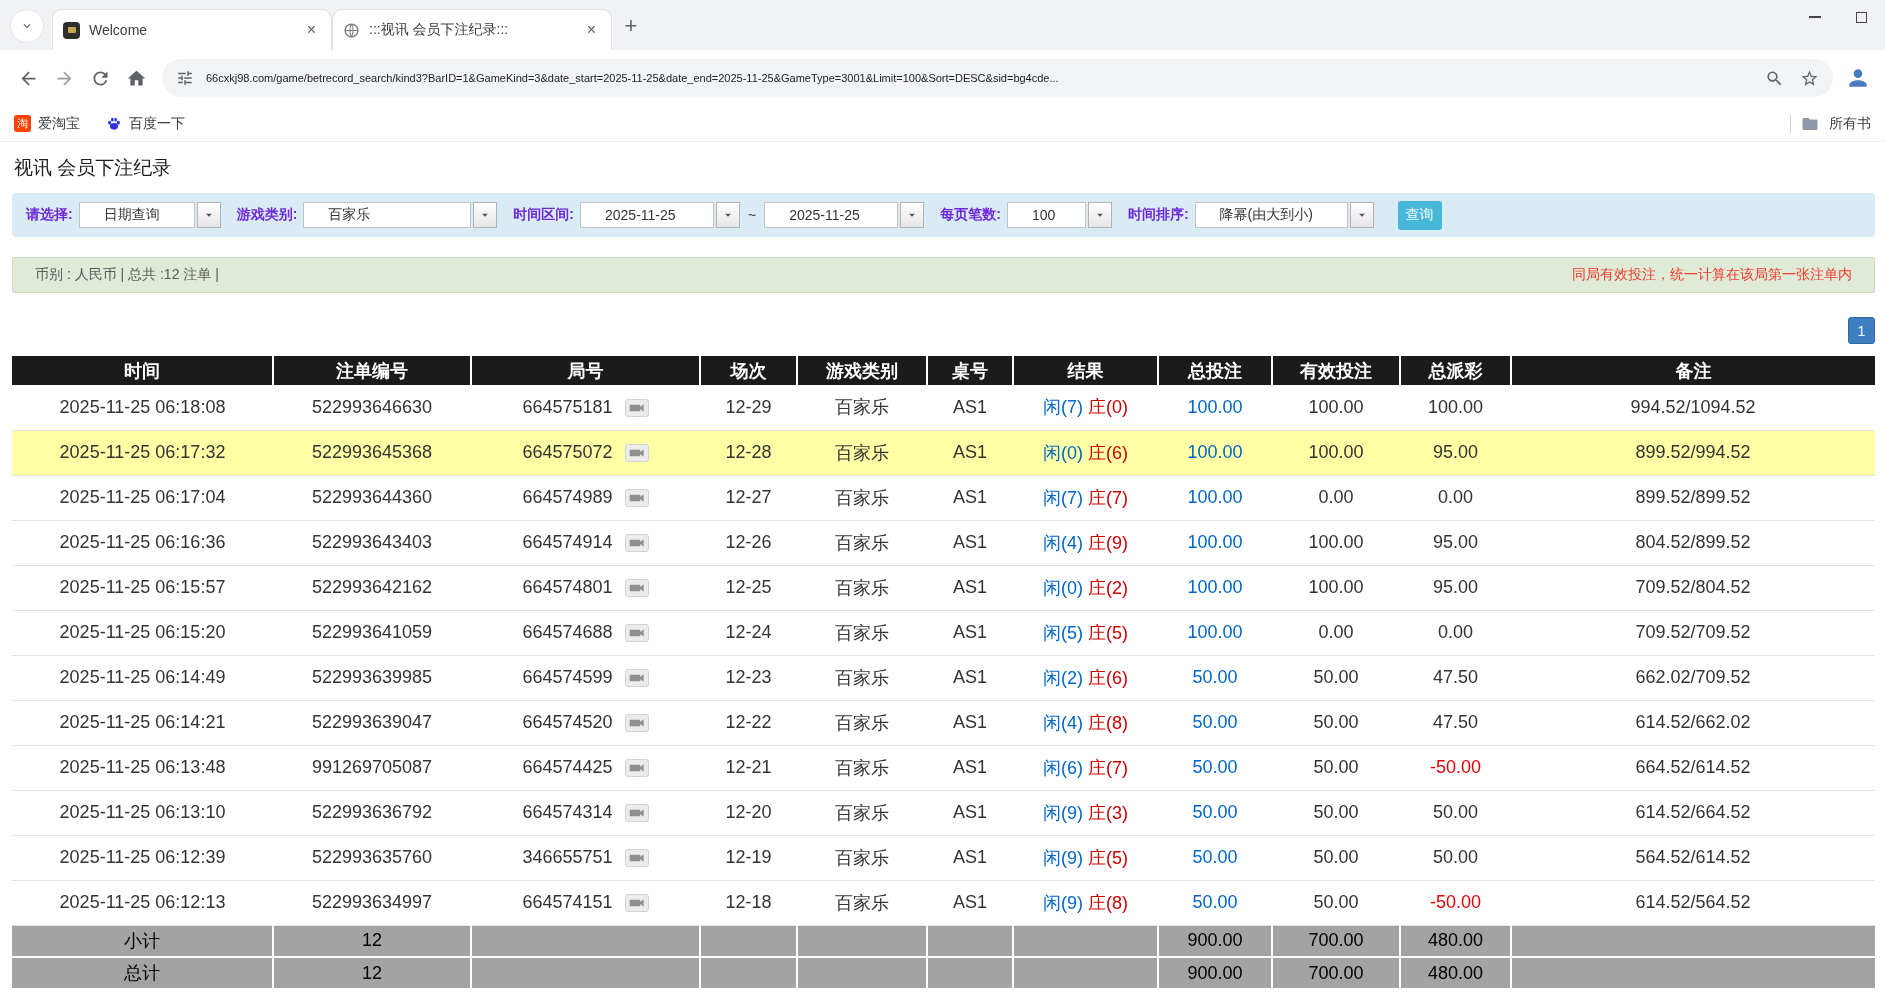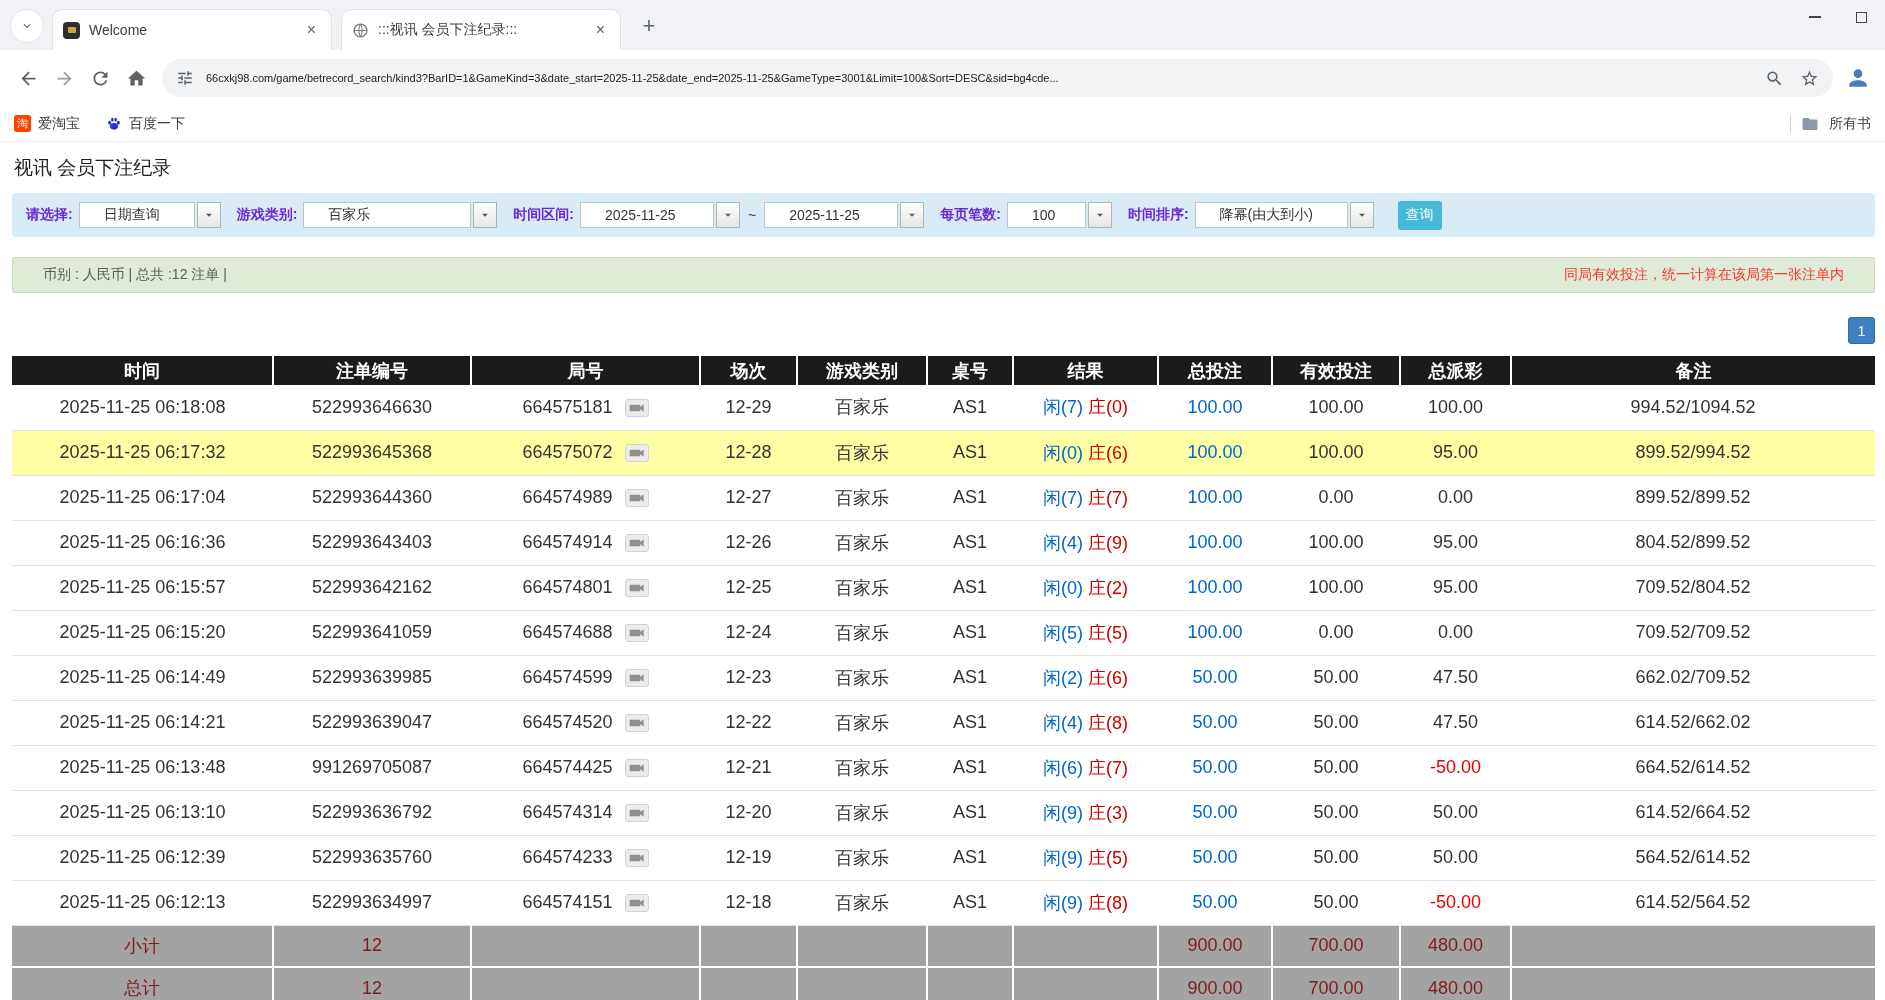--- a/index.html
+++ b/index.html
@@ -2,21 +2,21 @@
 <html><head>
 <meta charset="utf-8">
 <style>
   *{box-sizing:border-box;margin:0;padding:0}
   html,body{width:1885px;height:1000px;overflow:hidden}
   body{font-family:"Liberation Sans","DejaVu Sans",sans-serif;background:#fff;color:#333}
 
   
   .tabstrip{height:50px;background:#f0f2f5;display:flex;align-items:flex-end;padding-left:6px;position:relative}
   .tab-search-btn{width:34px;height:34px;border-radius:50%;background:#fff;border:1px solid #e3e5e8;display:flex;align-items:center;justify-content:center;margin:0 8px 7px 4px;cursor:pointer}
-  .tab{width:280px;height:41px;background:#fff;border:1px solid #dfe1e5;border-bottom:none;border-radius:10px 10px 0 0;display:flex;align-items:center;padding:0 10px;margin-right:9px}
+  .tab{width:280px;height:41px;background:#fff;border:1px solid #dfe1e5;border-bottom:none;border-radius:10px 10px 0 0;display:flex;align-items:center;padding:0 10px;margin-right:0}
   .tab .favicon{width:17px;height:17px;flex:0 0 auto;margin-right:9px}
   .fav-dark{background:#2e2e2e;border-radius:4px;display:flex;align-items:center;justify-content:center}
   .fav-dark::after{content:"";width:8px;height:6px;background:#c9a24a;border-radius:1px}
   .tab-title{flex:1;font-size:14px;color:#3c4043;white-space:nowrap;overflow:hidden;text-overflow:ellipsis}
   .tab-close{width:19px;height:19px;border-radius:50%;display:flex;align-items:center;justify-content:center;color:#5f6368;font-size:16px;line-height:1;cursor:pointer}
   .new-tab-btn{width:30px;height:30px;border:none;background:transparent;color:#5f6368;font-size:22px;line-height:1;margin:0 0 9px 4px;cursor:pointer}
   .win-controls{position:absolute;top:0;right:0;height:34px;display:flex}
   .win-btn{width:47px;height:34px;display:flex;align-items:center;justify-content:center;cursor:pointer}
   .glyph-min{width:12px;height:2px;background:#444}
   .glyph-max{width:11px;height:11px;border:1.5px solid #444}
@@ -50,39 +50,39 @@
   .flabel{color:#6d28d9;font-weight:bold;margin-right:6px;white-space:nowrap}
   .combo{display:flex;align-items:center;cursor:pointer}
   .combo-text{background:#fff;border:1px solid #c3c3c3;height:26px;display:flex;align-items:center;padding:0 24px;color:#333;white-space:nowrap;overflow:hidden}
   .combo-btn{width:24px;height:26px;margin-left:2px;border:1px solid #b3b3b3;background:linear-gradient(#fefefe,#e6e6e6);display:flex;align-items:center;justify-content:center}
   .combo-btn svg{width:14px;height:14px;fill:#555}
   .w1 .combo-text{width:116px}.w2 .combo-text{width:168px}.w3 .combo-text{width:134px}
   .w4 .combo-text{width:79px}.w5 .combo-text{width:153px}
   .tilde{margin:0 8px;color:#333}
   .search-btn{background:#47b8d8;color:#fff;border:none;border-radius:3px;height:29px;padding:0 8px;font-size:14px;margin-left:8px;cursor:pointer}
 
-  .infobar{margin-top:20px;background:#dfead7;border:1px solid #cbdcc0;border-radius:2px;height:36px;display:flex;align-items:center;justify-content:space-between;padding:0 30px;font-size:14px}
+  .infobar{margin-top:20px;background:#dfead7;border:1px solid #cbdcc0;border-radius:2px;height:36px;display:flex;align-items:center;justify-content:space-between;padding:0 22px;font-size:14px}
   .info-left{color:#5a5a5a}
   .info-right{color:#f4392b}
 
   .pagerow{display:flex;justify-content:flex-end;margin-top:24px}
   .pagebtn{min-width:27px;height:27px;background:#3d7fc1;border:1px solid #2e6da4;border-radius:3px;color:#fff;font-size:14px;cursor:pointer}
 
   table{width:100%;border-collapse:collapse;table-layout:fixed;margin-top:12px;font-size:18px}
   thead th{background:#1b1b1b;color:#fff;height:29px;font-weight:bold;border-right:2px solid #fff;white-space:nowrap;overflow:hidden}
   thead th:last-child{border-right:none}
   tbody td{height:45px;text-align:center;color:#333;border-bottom:1px solid #e3e3e3;white-space:nowrap;overflow:hidden;background:#fff}
   tr.hl td{background:#ffffa6}
   .player{color:#0066cc}
   .banker{color:#cc0000}
   .betlink{color:#0066cc;text-decoration:none;cursor:pointer}
   td.neg{color:#e60000}
   .cam{display:inline-flex;align-items:center;justify-content:center;margin-left:7px;background:#ececec;border:1px solid #d2d2d2;border-radius:3px;padding:2px 3px;vertical-align:middle;cursor:pointer}
   .cam svg{width:16px;height:12px;fill:#8f8f8f;display:block}
-  tr.sum td{background:#a3a3a3;color:#7f1d1d;height:42px;border-right:2px solid #fff;border-bottom:2px solid #fff}
+  tr.sum td{background:#a3a3a3;color:#000000;height:32px;border-right:2px solid #fff;border-bottom:2px solid #fff}
   tr.sum td:last-child{border-right:none}
 </style>
 </head>
 <body>
 
 <div>
 
   <div class="tabstrip">
     <div class="tab-search-btn">
       <svg width="14" height="14" viewBox="0 0 24 24">
@@ -493,21 +493,21 @@
           <td>AS1</td>
           <td><span class="player">闲(9)</span> <span class="banker">庄(3)</span></td>
           <td><a class="betlink">50.00</a></td>
           <td>50.00</td>
           <td>50.00</td>
           <td>614.52/664.52</td>
         </tr>
         <tr>
           <td>2025-11-25 06:12:39</td>
           <td>522993635760</td>
-          <td><span>664574233</span>
+          <td><span>346655751</span>
   <span class="cam">
     <svg viewBox="0 0 24 18">
                 <path d="M17 10.5V5c0-.55-.45-1-1-1H2c-.55 0-1 .45-1 1v8c0 .55.45 1 1 1h14c.55 0 1-.45 1-1v-2.5l5 4v-11l-5 4z"></path>
               </svg>
   </span>
 </td>
           <td>12-19</td>
           <td>百家乐</td>
           <td>AS1</td>
           <td><span class="player">闲(9)</span> <span class="banker">庄(5)</span></td>

